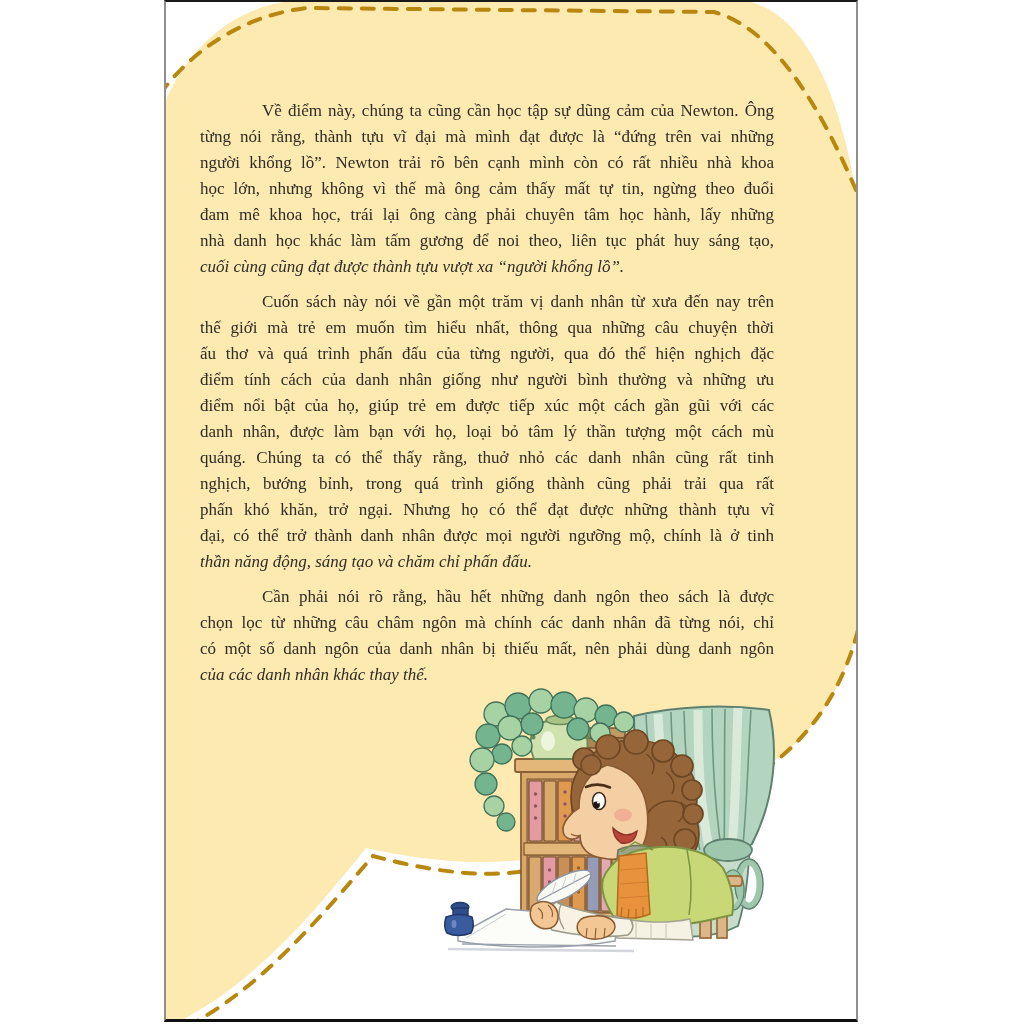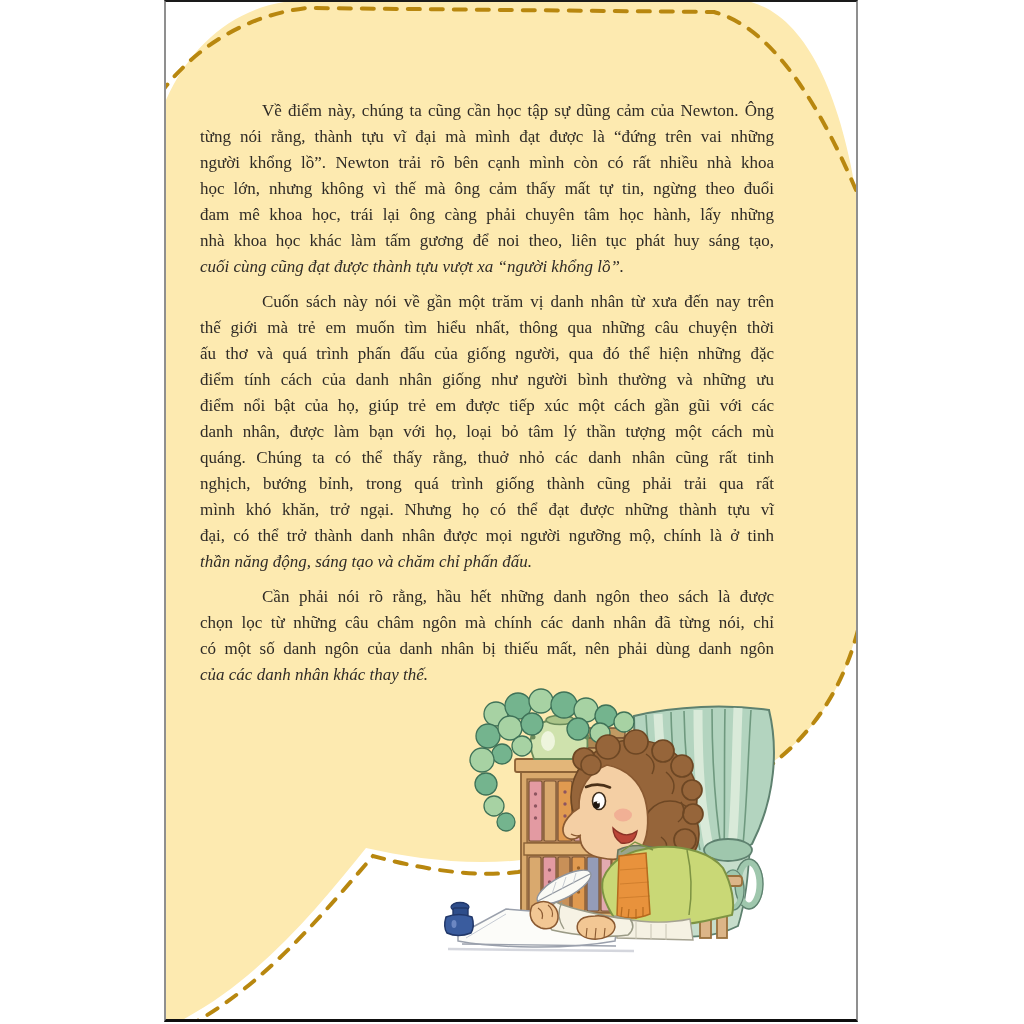--- a/index.html
+++ b/index.html
@@ -257,33 +257,33 @@
       </g>
     </svg>
 
     <div class="text-block">
       <div class="para">
           <div class="tline tfirst">Về điểm này, chúng ta cũng cần học tập sự dũng cảm của Newton. Ông</div>
           <div class="tline">từng nói rằng, thành tựu vĩ đại mà mình đạt được là “đứng trên vai những</div>
           <div class="tline">người khổng lồ”. Newton trải rõ bên cạnh mình còn có rất nhiều nhà khoa</div>
           <div class="tline">học lớn, nhưng không vì thế mà ông cảm thấy mất tự tin, ngừng theo đuổi</div>
           <div class="tline">đam mê khoa học, trái lại ông càng phải chuyên tâm học hành, lấy những</div>
-          <div class="tline">nhà khoa học khác làm tấm gương để noi theo, liên tục phát huy sáng tạo,</div>
+          <div class="tline">nhà danh học khác làm tấm gương để noi theo, liên tục phát huy sáng tạo,</div>
           <div class="tline tlast">cuối cùng cũng đạt được thành tựu vượt xa “người khổng lồ”.</div>
         </div>
       <div class="para">
           <div class="tline tfirst">Cuốn sách này nói về gần một trăm vị danh nhân từ xưa đến nay trên</div>
           <div class="tline">thế giới mà trẻ em muốn tìm hiểu nhất, thông qua những câu chuyện thời</div>
-          <div class="tline">ấu thơ và quá trình phấn đấu của giống người, qua đó thể hiện những đặc</div>
+          <div class="tline">ấu thơ và quá trình phấn đấu của từng người, qua đó thể hiện nghịch đặc</div>
           <div class="tline">điểm tính cách của danh nhân giống như người bình thường và những ưu</div>
           <div class="tline">điểm nổi bật của họ, giúp trẻ em được tiếp xúc một cách gần gũi với các</div>
           <div class="tline">danh nhân, được làm bạn với họ, loại bỏ tâm lý thần tượng một cách mù</div>
           <div class="tline">quáng. Chúng ta có thể thấy rằng, thuở nhỏ các danh nhân cũng rất tinh</div>
           <div class="tline">nghịch, bướng bỉnh, trong quá trình giống thành cũng phải trải qua rất</div>
-          <div class="tline">mình khó khăn, trở ngại. Nhưng họ có thể đạt được những thành tựu vĩ</div>
+          <div class="tline">phấn khó khăn, trở ngại. Nhưng họ có thể đạt được những thành tựu vĩ</div>
           <div class="tline">đại, có thể trở thành danh nhân được mọi người ngưỡng mộ, chính là ở tinh</div>
           <div class="tline tlast">thần năng động, sáng tạo và chăm chỉ phấn đấu.</div>
         </div>
       <div class="para">
           <div class="tline tfirst">Cần phải nói rõ rằng, hầu hết những danh ngôn theo sách là được</div>
           <div class="tline">chọn lọc từ những câu châm ngôn mà chính các danh nhân đã từng nói, chỉ</div>
           <div class="tline">có một số danh ngôn của danh nhân bị thiếu mất, nên phải dùng danh ngôn</div>
           <div class="tline tlast">của các danh nhân khác thay thế.</div>
         </div>
     </div>

